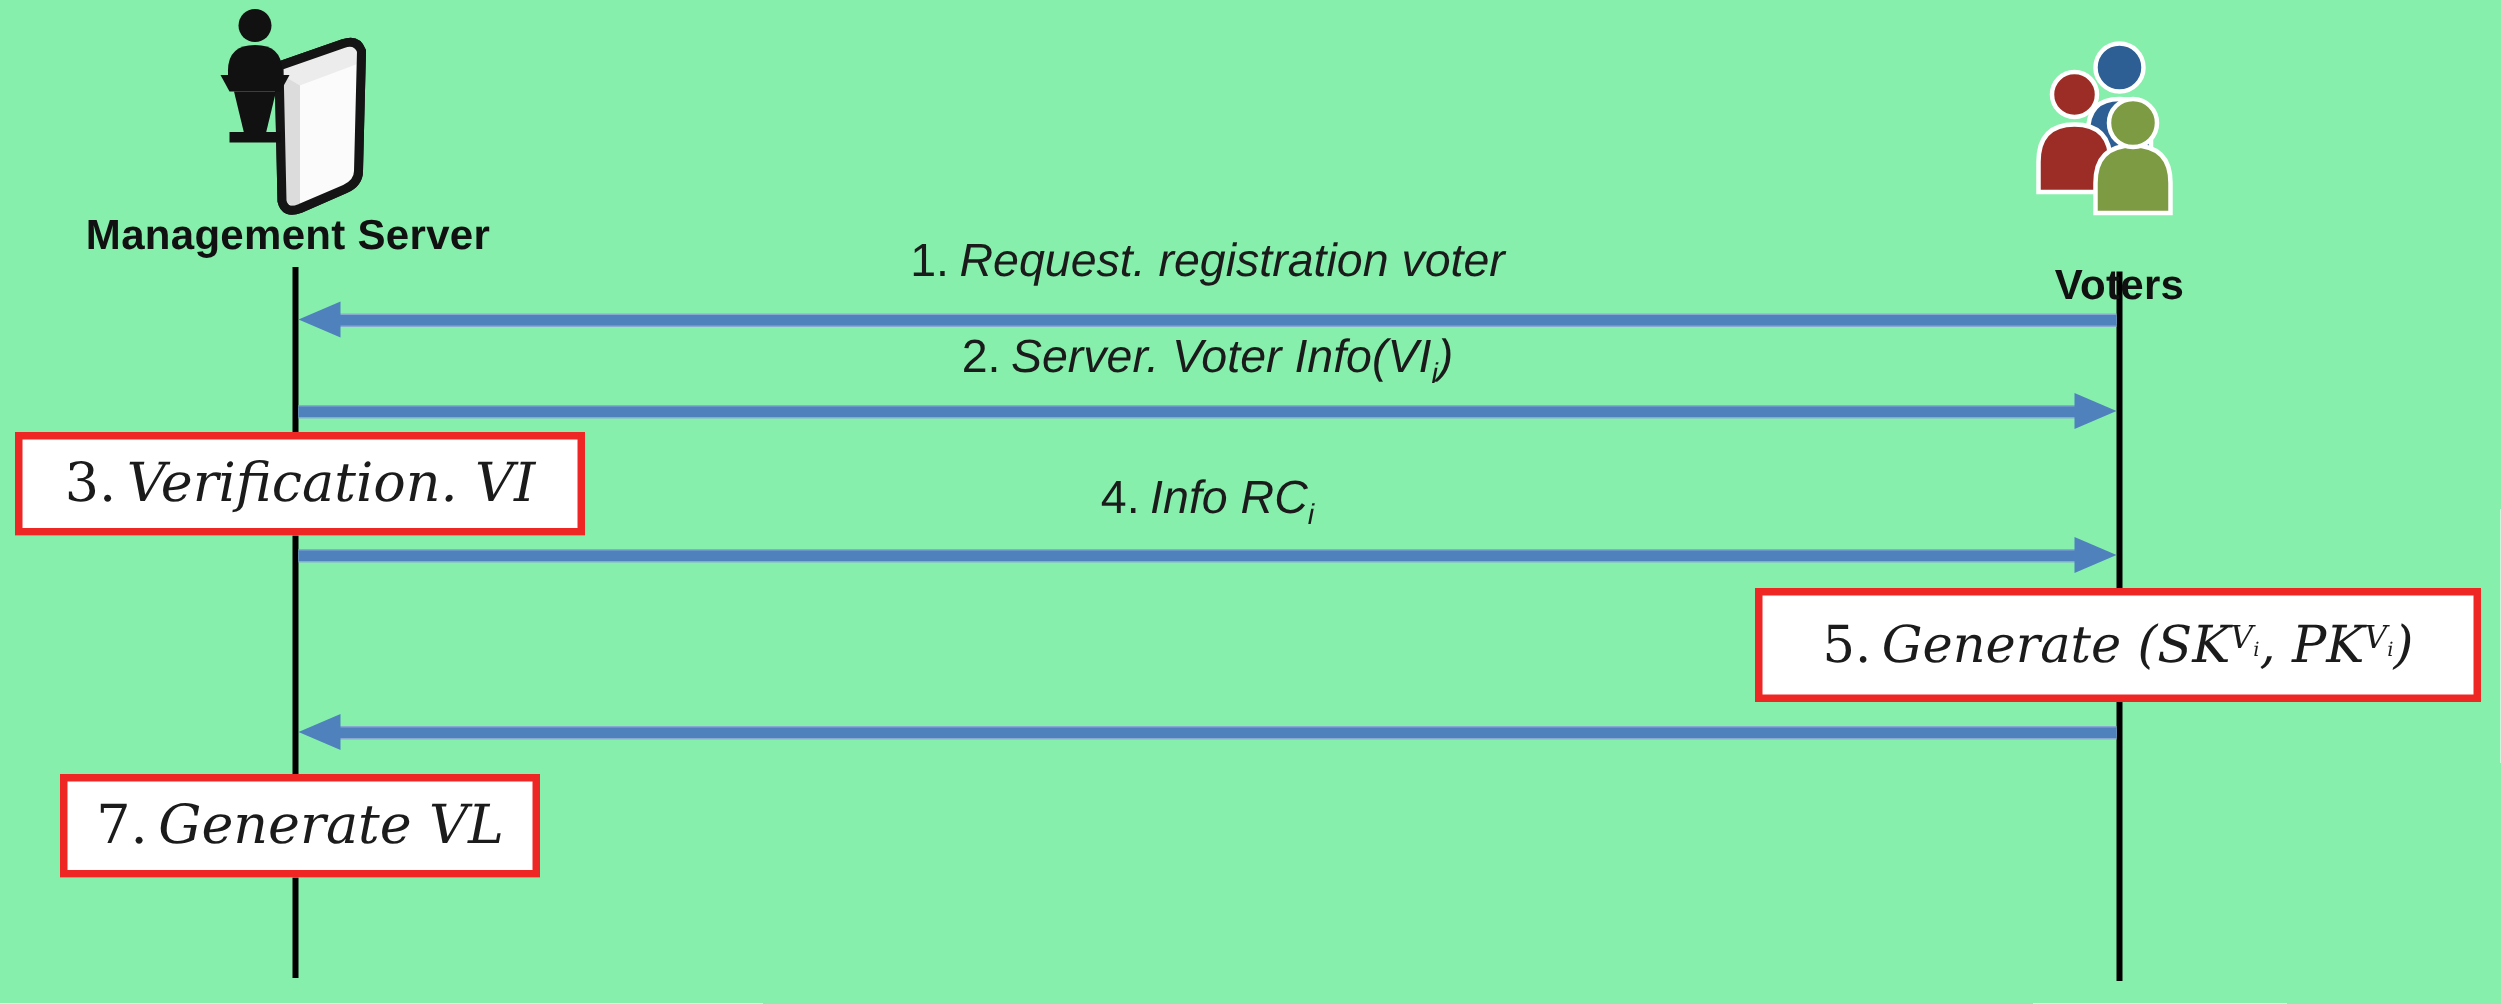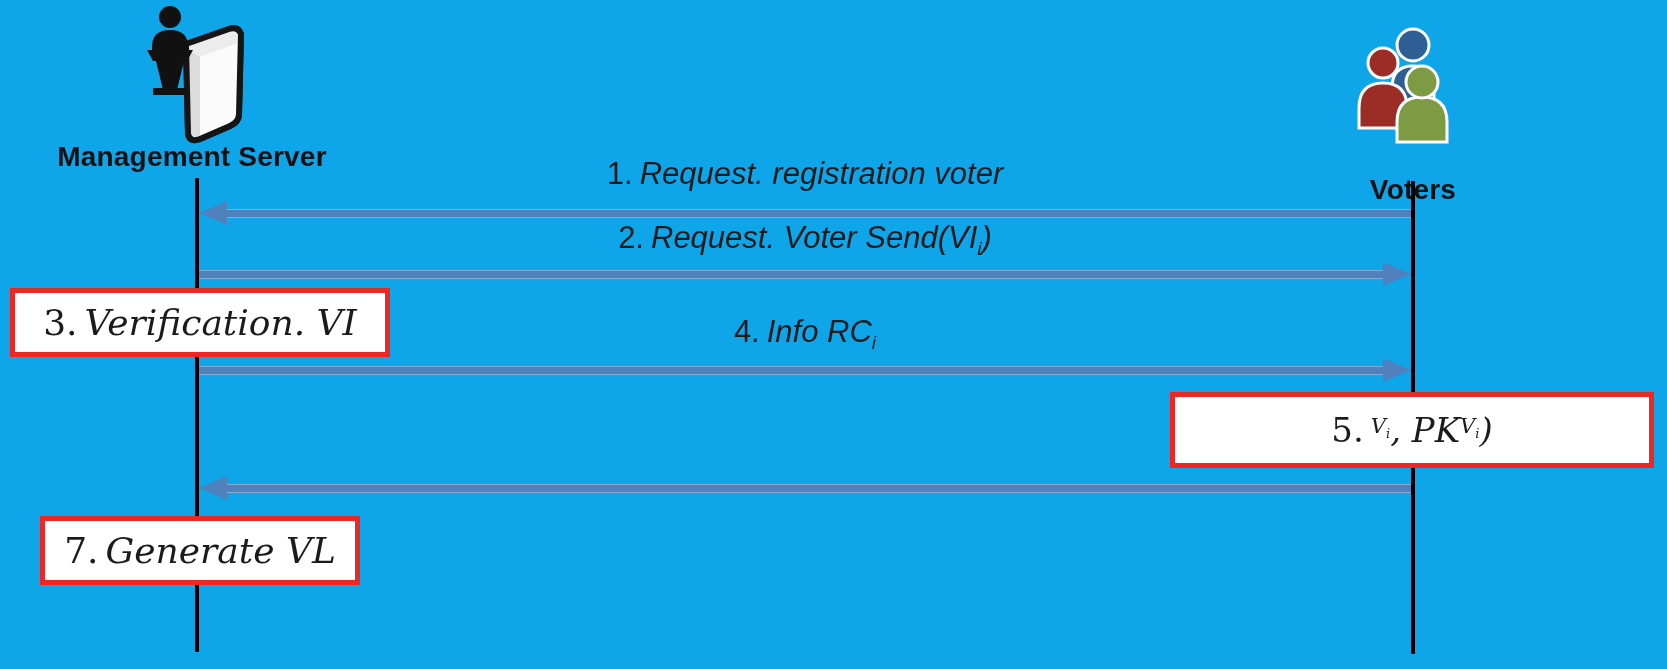--- a/index.html
+++ b/index.html
@@ -1,17 +1,17 @@
 <!DOCTYPE html>
 <html><head>
 <meta charset="utf-8">
 <style>
   html,body { margin:0; padding:0; background:#ffffff; }
   .stage {
-    position:relative; width:1667px; height:669px; background:#0ea5e9;
+    position:relative; width:1667px; height:669px; background:#86efac;
     font-family:"Liberation Sans", sans-serif; overflow:hidden;
   }
   
   .lifeline { position:absolute; width:4px; background:#000000; z-index:2; }
   .ll-ms { left:195px; top:178px; height:474px; }
   .ll-v  { left:1411px; top:181px; height:473px; }
   
   .msg-line { position:absolute; height:7px; background:#4f81bd; z-index:3;
     box-shadow:0 1px 0 #87a9d2, 0 -1px 0 #87a9d2; }
   .head { position:absolute; width:0; height:0;
@@ -82,35 +82,36 @@
   </div>
   <div class="actor-label al-v">Voters</div>
 
   <div class="lifeline ll-ms"></div>
   <div class="lifeline ll-v"></div>
 
   <div class="mlabel" style="top:156px"><span class="num">1.</span><span>Request. registration voter</span></div>
   <div class="msg-line" style="left:226px; top:210px; width:1185px"></div>
   <div class="head head-left" style="left:199px; top:201px"></div>
 
-  <div class="mlabel" style="top:220px"><span class="num">2.</span><span>Request. Voter Send(VI</span><sub>i</sub><span>)</span></div>
+  <div class="mlabel" style="top:220px"><span class="num">2.</span><span>Server. Voter Info(VI</span><sub>i</sub><span>)</span></div>
   <div class="msg-line" style="left:199px; top:271px; width:1185px"></div>
   <div class="head head-right" style="left:1383px; top:262px"></div>
 
   <div class="pbox" style="left:10px; top:288px; width:380px; height:69px; font-size:36px">
       <span class="num">3.</span>
       <span>Verification. VI</span>
     </div>
 
   <div class="mlabel" style="top:314px"><span class="num">4.</span><span>Info RC</span><sub>i</sub></div>
   <div class="msg-line" style="left:199px; top:367px; width:1185px"></div>
   <div class="head head-right" style="left:1383px; top:358px"></div>
 
   <div class="pbox" style="left:1170px; top:392px; width:484px; height:76px">
       <span class="num">5.</span>
+      <span>Generate (SK</span>
       <sub><span>V</span><sub>i</sub></sub>
       <span>, PK</span>
       <sub><span>V</span><sub>i</sub></sub>
       <span>)</span>
     </div>
 
   <div class="msg-line" style="left:226px; top:485px; width:1185px"></div>
   <div class="head head-left" style="left:199px; top:476px"></div>
 
   <div class="pbox" style="left:40px; top:516px; width:320px; height:69px; font-size:36px">

